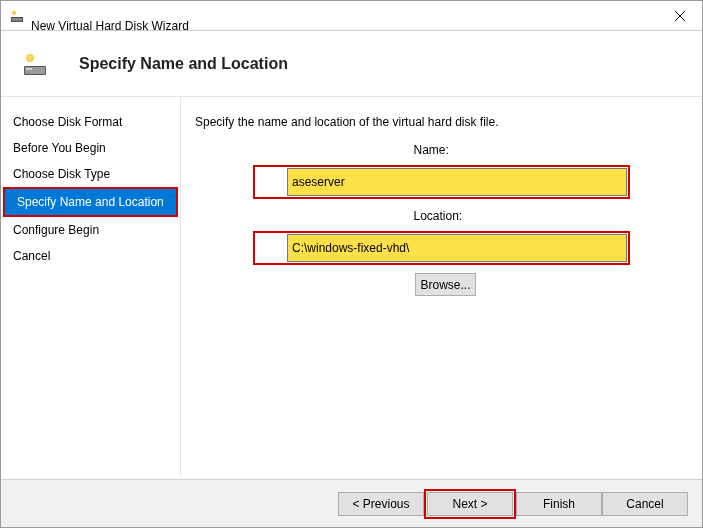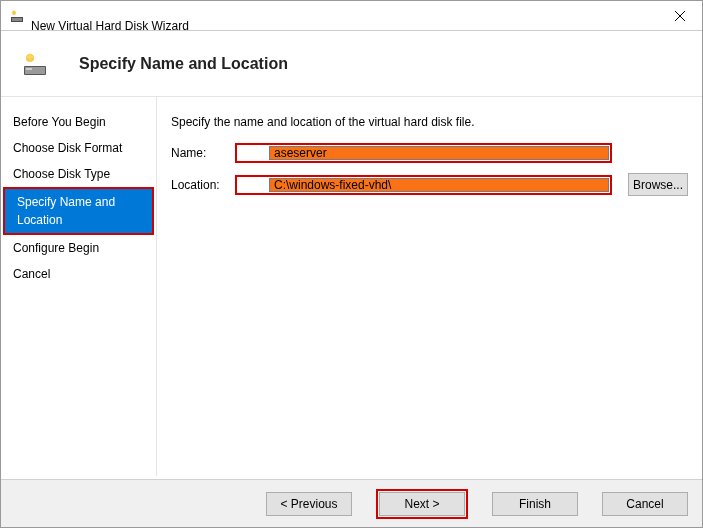--- a/index.html
+++ b/index.html
@@ -65,29 +65,30 @@
   .main {
     flex: 1;
     padding: 12px 14px;
   }
   .instruction { margin-bottom: 14px; margin-top: 6px; }
   .form-row {
     display: flex;
     align-items: center;
     margin-bottom: 10px;
     gap: 8px;
+    flex-direction: column;
   }
   .form-row label { width: 56px; }
   .text-input {
-    height: 14px;
+    height: 28px;
     border: 1px solid #7a7a7a;
     padding: 1px 4px;
     font-family: inherit;
     font-size: 12px;
-    background: #f97316;
+    background: #fde047;
     margin-left: 31px;
   }
   .input-highlight {
     border: 2px solid #d30000;
     padding: 1px;
   }
   .name-input input { width: 340px; }
   .loc-input input { width: 340px; }
   .browse-btn {
     height: 23px;
@@ -101,21 +102,21 @@
   }
   .footer {
     position: absolute;
     bottom: 0; left: 0; right: 0;
     height: 48px;
     border-top: 1px solid #d0d0d0;
     display: flex;
     align-items: center;
     justify-content: flex-end;
     padding: 0 14px;
-    gap: 24px;
+    gap: 0;
     background: #f0f0f0;
   }
   .footer button {
     width: 86px;
     height: 24px;
     background: #e1e1e1;
     border: 1px solid #adadad;
     font-family: inherit;
     font-size: 12px;
     cursor: default;
@@ -155,22 +156,22 @@
       <rect x="5" y="18" width="6" height="2" fill="#ccc"></rect>
       <circle cx="9" cy="8" r="4" fill="#f7c948"></circle>
       <path d="M9 2 L10 6 L14 7 L10 8 L9 12 L8 8 L4 7 L8 6 Z" fill="#ffda6a"></path>
     </svg>
   </span>
   <div class="header-title">Specify Name and Location</div>
 </div>
 
 <div class="content">
   <div class="sidebar">
+    <div class="step">Choose Disk Format</div>
     <div class="step">Before You Begin</div>
-    <div class="step">Choose Disk Format</div>
     <div class="step">Choose Disk Type</div>
     <div class="step-highlight">
       <div class="step active">Specify Name and Location</div>
     </div>
     <div class="step">Configure Begin</div>
     <div class="step">Cancel</div>
   </div>
 
   <div class="main">
     <div class="instruction">Specify the name and location of the virtual hard disk file.</div>

